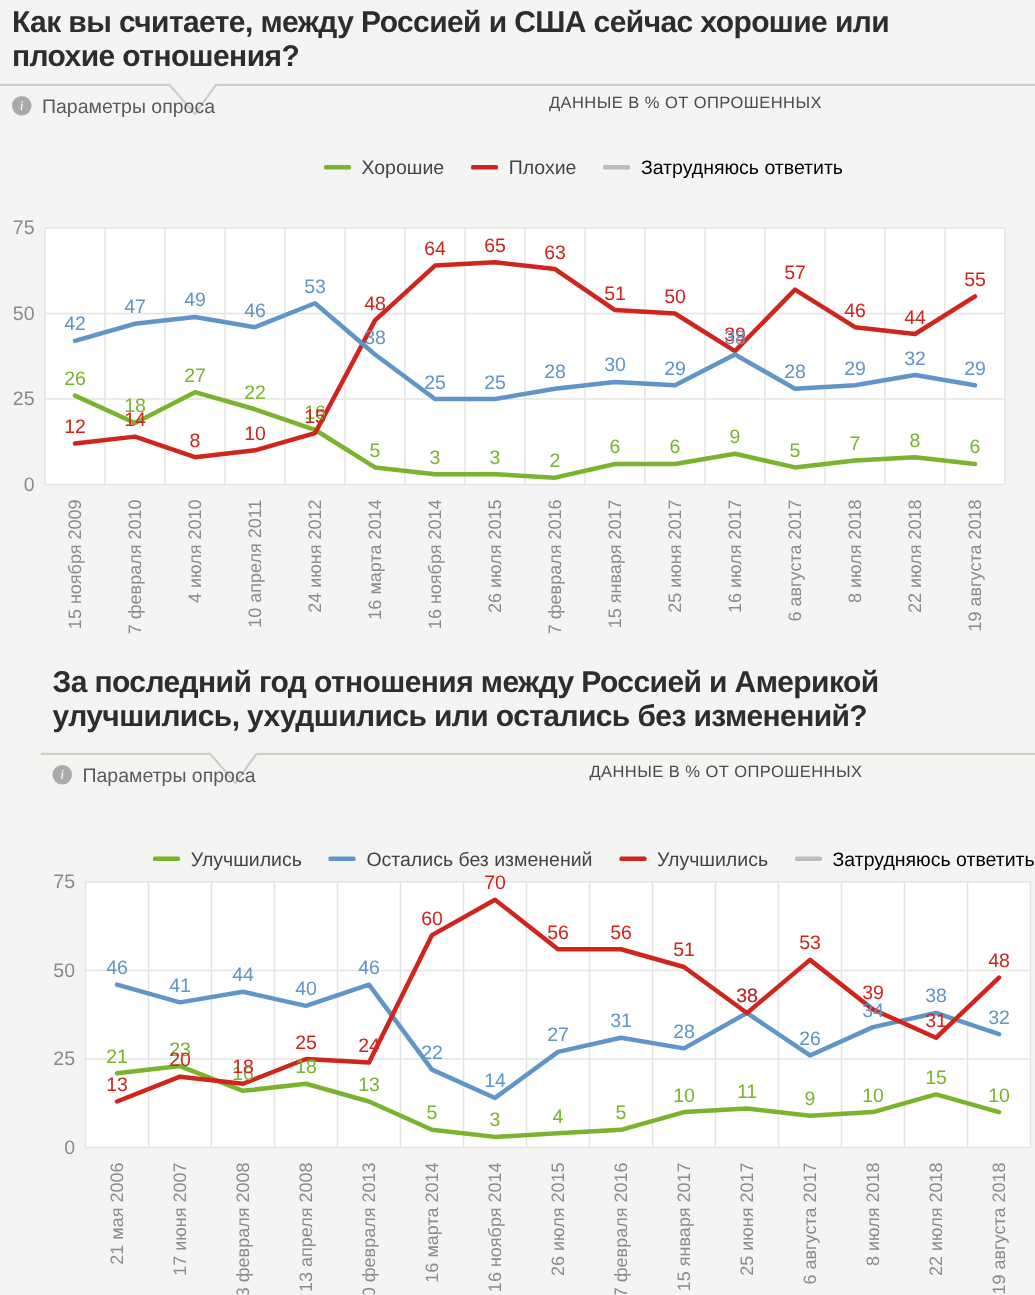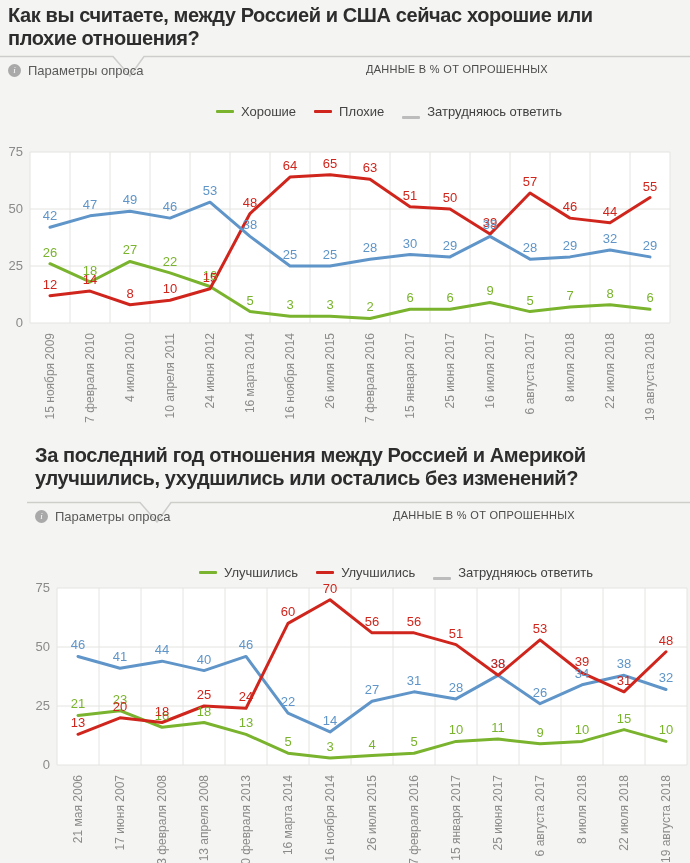--- a/index.html
+++ b/index.html
@@ -33,21 +33,21 @@
   }
   #section-0 .data-note{top:63px;}
   #section-1 .data-note{top:69px;}
   .legend{
     position:absolute;left:0;width:690px;display:flex;justify-content:center;
     gap:18px;align-items:center;
   }
   #section-0 .legend{top:104px;padding-left:44px;}
   #section-1 .legend{top:125px;padding-left:24px;}
   .legend-item{display:flex;align-items:center;font-size:13px;color:#444444;cursor:pointer;white-space:nowrap;}
-  .legend-item.muted{color:#404040;align-items:flex-end;}
+  .legend-item.muted{color:#000000;}
   .legend-swatch{display:inline-block;width:18px;height:3px;border-radius:1px;margin-right:7px;}
   .chart-svg{position:absolute;left:0;}
   #section-0 .chart-svg{top:140px;}
   #section-1 .chart-svg{top:140px;}
 </style>
 </head>
 <body>
 
 <div class="section" id="section-0">
   <h1 class="chart-title">Как вы считаете, между Россией и США сейчас хорошие или плохие отношения?</h1>
@@ -206,20 +206,24 @@
     <span class="params-label">Параметры опроса</span>
   </div>
   <div class="data-note">ДАННЫЕ В % ОТ ОПРОШЕННЫХ</div>
 
   <div class="legend" id="legend-1">
       <span class="legend-item">
         <span class="legend-swatch" style="background: rgb(122, 179, 45);"></span>
         <span>Улучшились</span>
       </span>
       <span class="legend-item">
+        <span class="legend-swatch" style="background: rgb(95, 149, 200);"></span>
+        <span>Остались без изменений</span>
+      </span>
+      <span class="legend-item">
         <span class="legend-swatch" style="background: rgb(208, 37, 28);"></span>
         <span>Улучшились</span>
       </span>
       <span class="legend-item muted">
         <span class="legend-swatch" style="background: rgb(188, 188, 188);"></span>
         <span>Затрудняюсь ответить</span>
       </span>
     </div>
 
   <svg class="chart-svg" id="chart-1" width="690" height="283">

